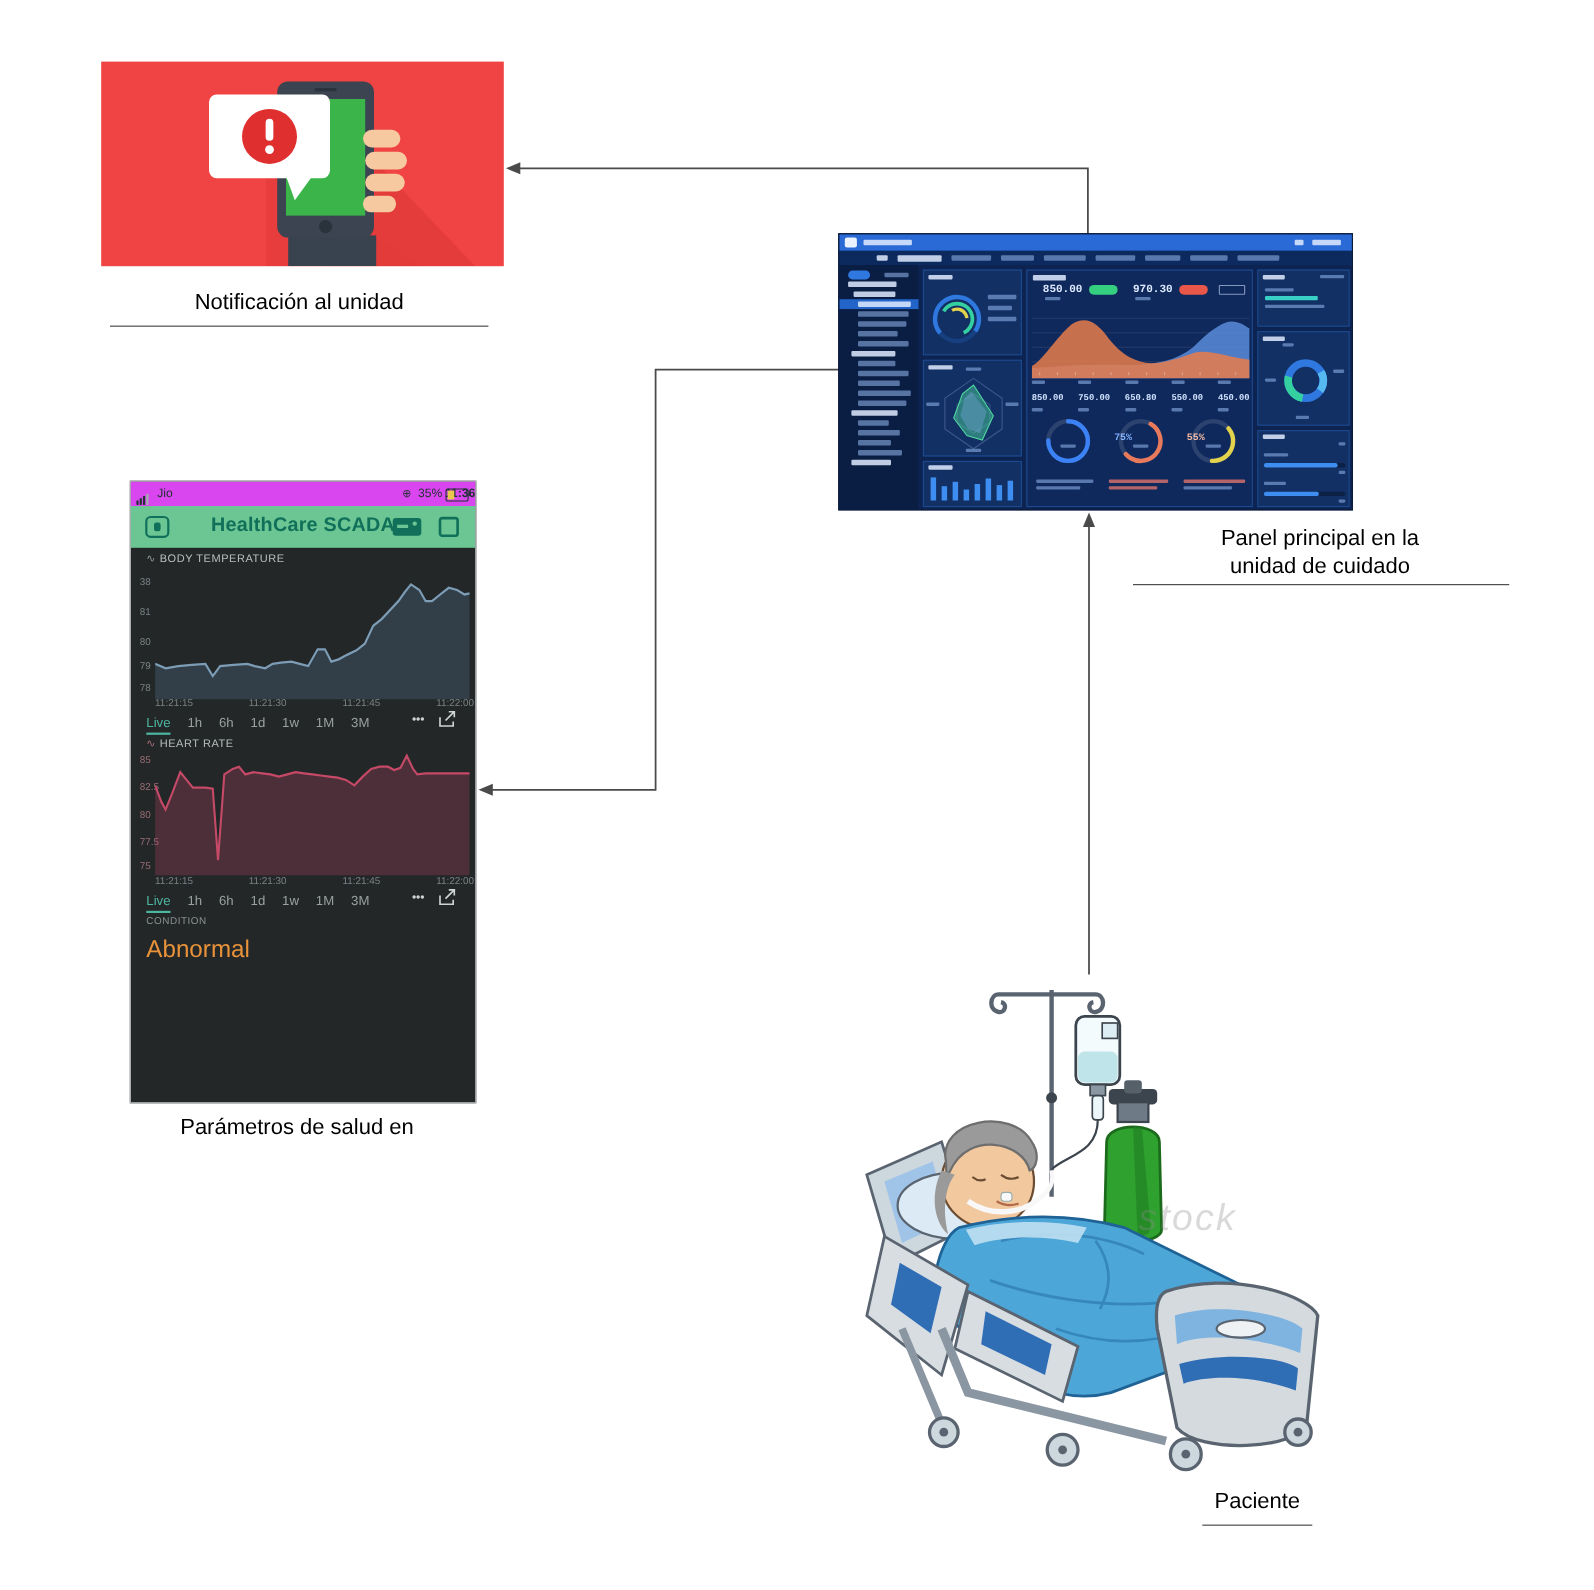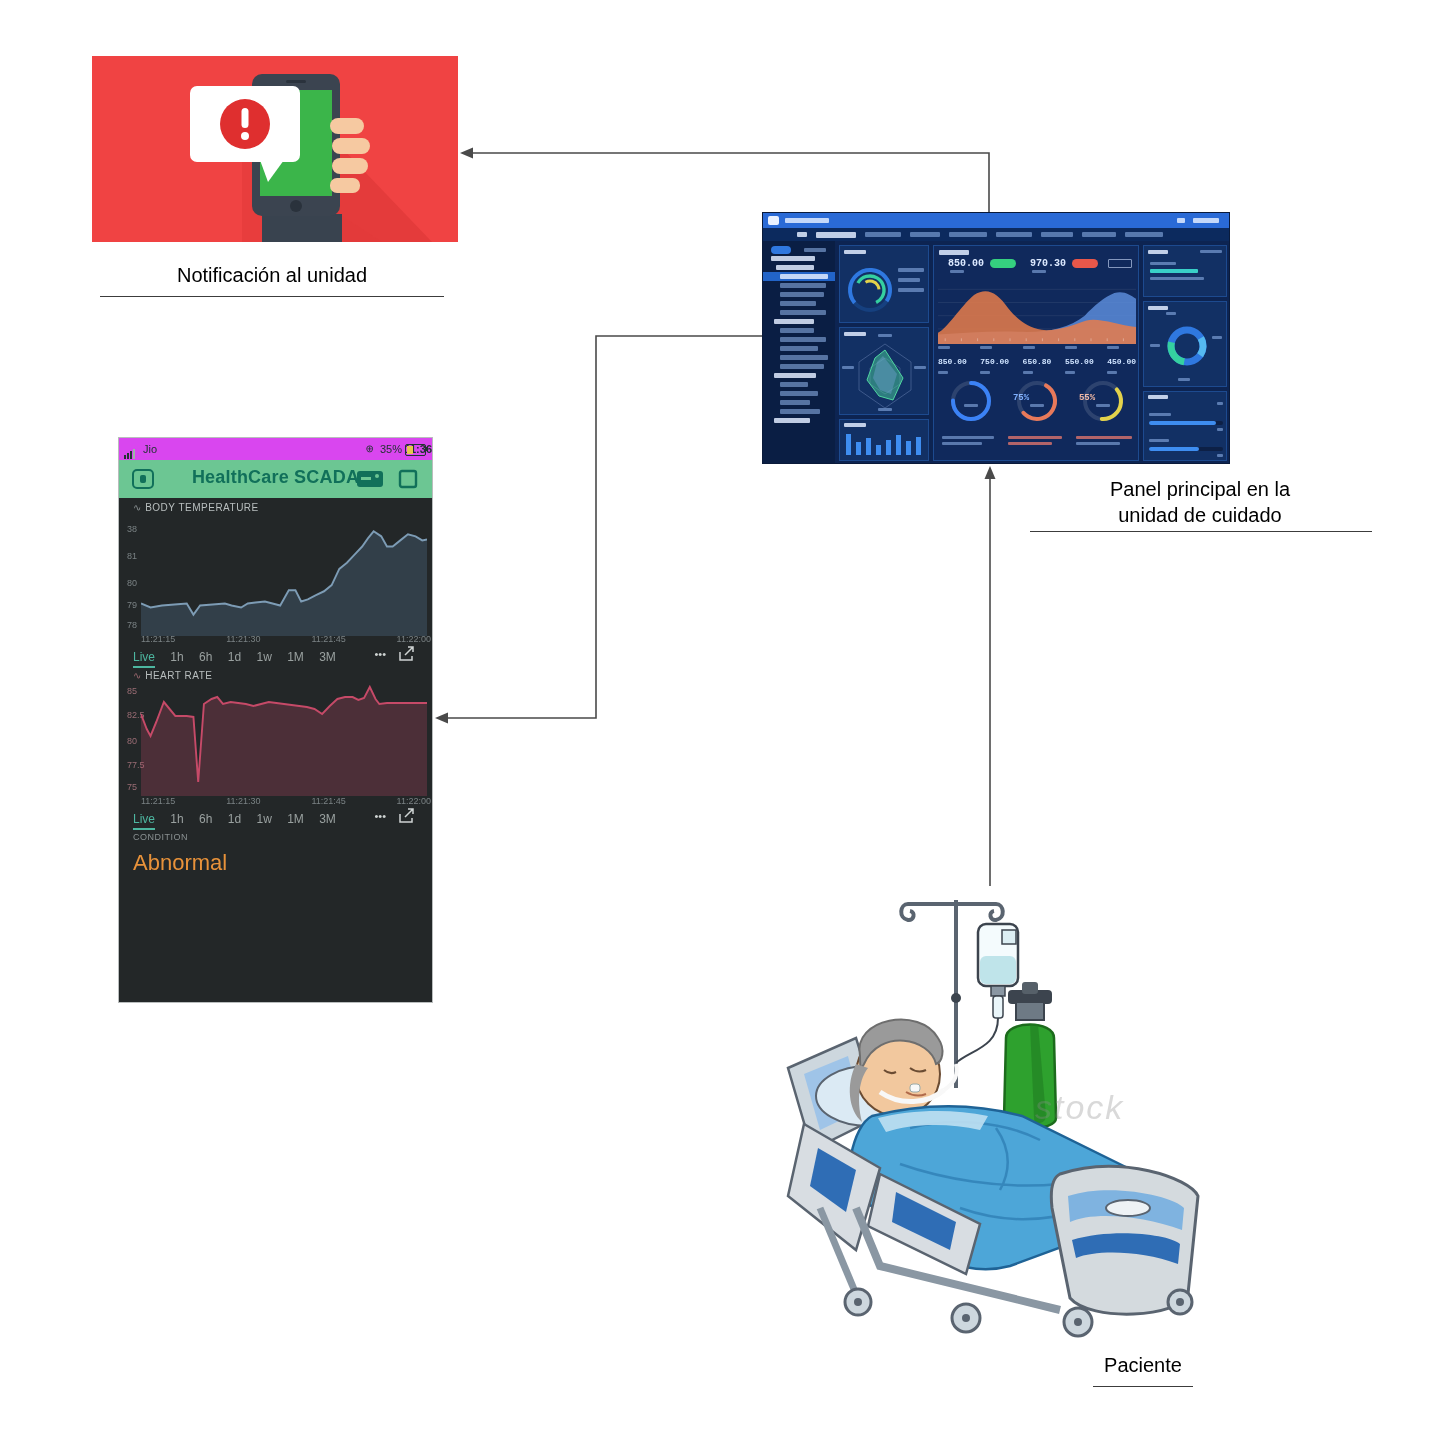--- a/index.html
+++ b/index.html
@@ -197,20 +197,21 @@
   <span class="abs" style="right:46px;top:372px;color:#cfd4d3;font-size:11px;">•••</span>
   <svg class="abs" style="right:16px;top:370px;" width="18" height="16" viewBox="0 0 18 16">
     <path class="share-ic" d="M2,6 L2,14 L14,14 L14,10"></path>
       <path class="share-ic" d="M7,9 L15,1 M10,1 L15,1 L15,6"></path>
   </svg>
 
   <div class="abs" style="left:14px;top:394px;font-size:9px;color:#8a9192;letter-spacing:.5px;">CONDITION</div>
   <div class="abs" style="left:14px;top:412px;font-size:22px;color:#e8923a;">Abnormal</div>
 </div>
 <div class="abs caption" style="left:98px;top:1012px;width:344px;">
+  <div>Parámetros de salud en</div>
 </div>
 
 <div class="abs dash">
   <div class="dash-top">
     <span class="abs" style="left:5px;top:3px;width:11px;height:9px;background:#eaf1ff;border-radius:2px;"></span>
     <span class="sk skw" style="position:absolute;left:22px;top:5px;width:44px;height:5px;"></span>
     <span class="sk skw" style="position:absolute;right:44px;top:5px;width:8px;height:5px;"></span>
     <span class="sk skw" style="position:absolute;right:10px;top:5px;width:26px;height:5px;"></span>
   </div>
   <div class="dash-tabs">

